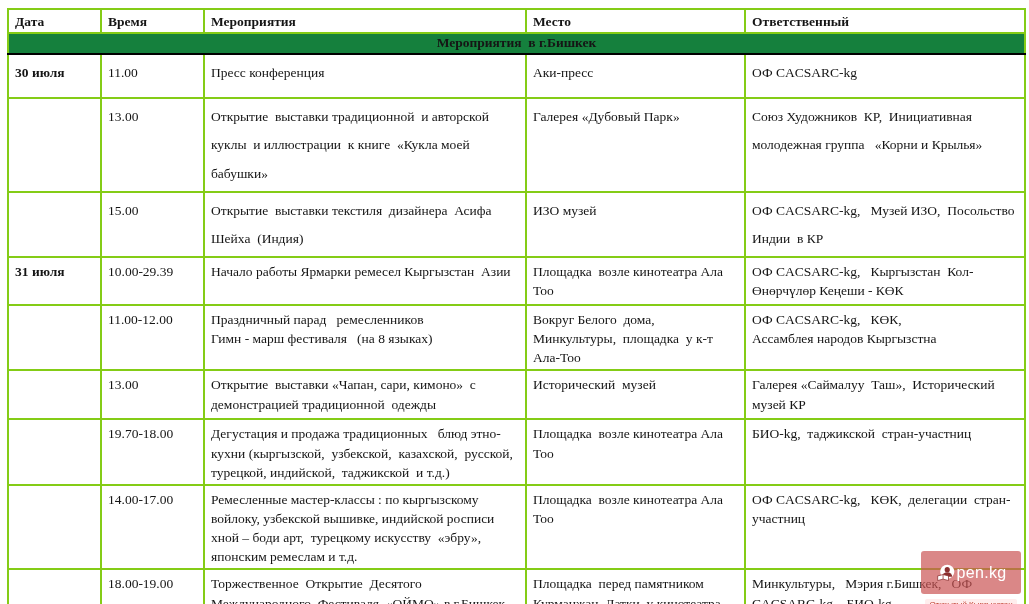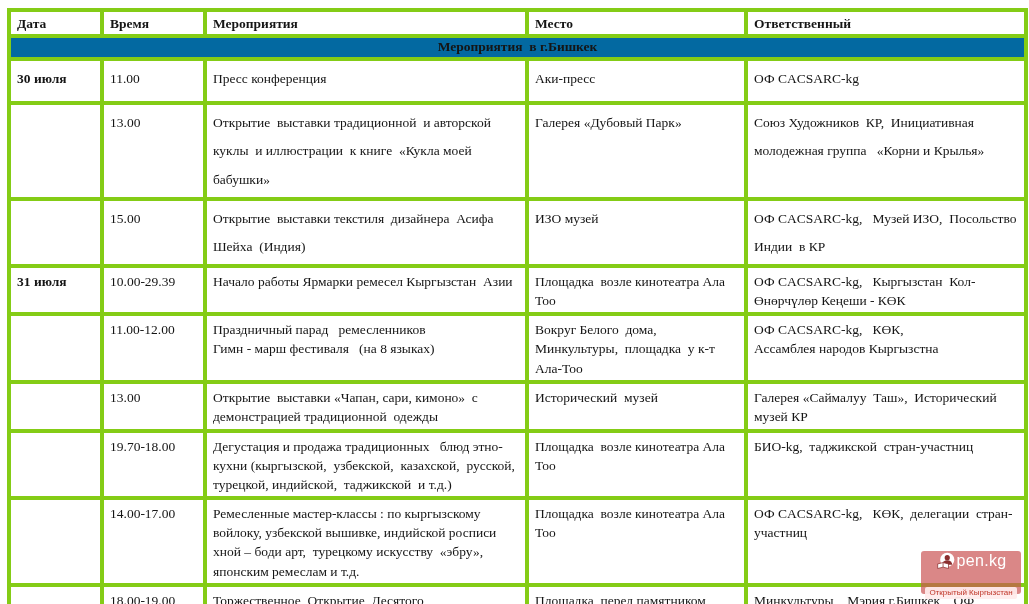--- a/index.html
+++ b/index.html
@@ -14,57 +14,57 @@
   }
   .page { position: absolute; left: 7px; top: 8px; }
 
   table.schedule {
     border-collapse: collapse;
     table-layout: fixed;
     width: 1017px;
     border: 2px solid #000;
   }
   table.schedule th, table.schedule td {
-    border: 4px solid #84cc16;
+    border: 2px solid #84cc16;
     vertical-align: top;
     text-align: left;
     padding: 4px 6px 2px 6px;
     font-size: 13.5px;
     white-space: pre-wrap;
     overflow: hidden;
   }
   thead th {
     font-weight: bold;
     padding-top: 3px;
     border-bottom: 2px solid #000;
     white-space: nowrap;
   }
   tr.section-row td {
-    background: #0369a1;
+    background: #15803d;
     text-align: center;
     font-weight: bold;
     padding: 1px 2px;
     border-bottom: 2px solid #000;
     line-height: 1.25;
   }
   tbody td { line-height: 1.42; }
   tr.loose td { line-height: 2.12; margin-left: 14px; }
   td.cell-date { font-weight: bold; }
 
   
   .watermark {
     position: absolute;
     left: 921px; top: 551px;
     width: 100px; height: 43px;
     background: rgba(202, 84, 84, 0.70);
     border-radius: 3px;
     display: flex; flex-direction: column; align-items: center;
     font-family: "Liberation Sans", sans-serif;
   }
-  .wm-top { display: flex; align-items: center; margin-top: 0; }
+  .wm-top { display: flex; align-items: center; margin-top: 12px; }
   .wm-icon { display: inline-flex; margin-right: 1px; }
   .wm-text {
     color: #ffffff; font-size: 16px; font-weight: normal;
     letter-spacing: 0.3px; line-height: 1;
   }
   .wm-sub {
     margin-top: 16px;
     background: rgba(255, 236, 236, 0.92);
     color: #c0392b;
     font-size: 8px;

